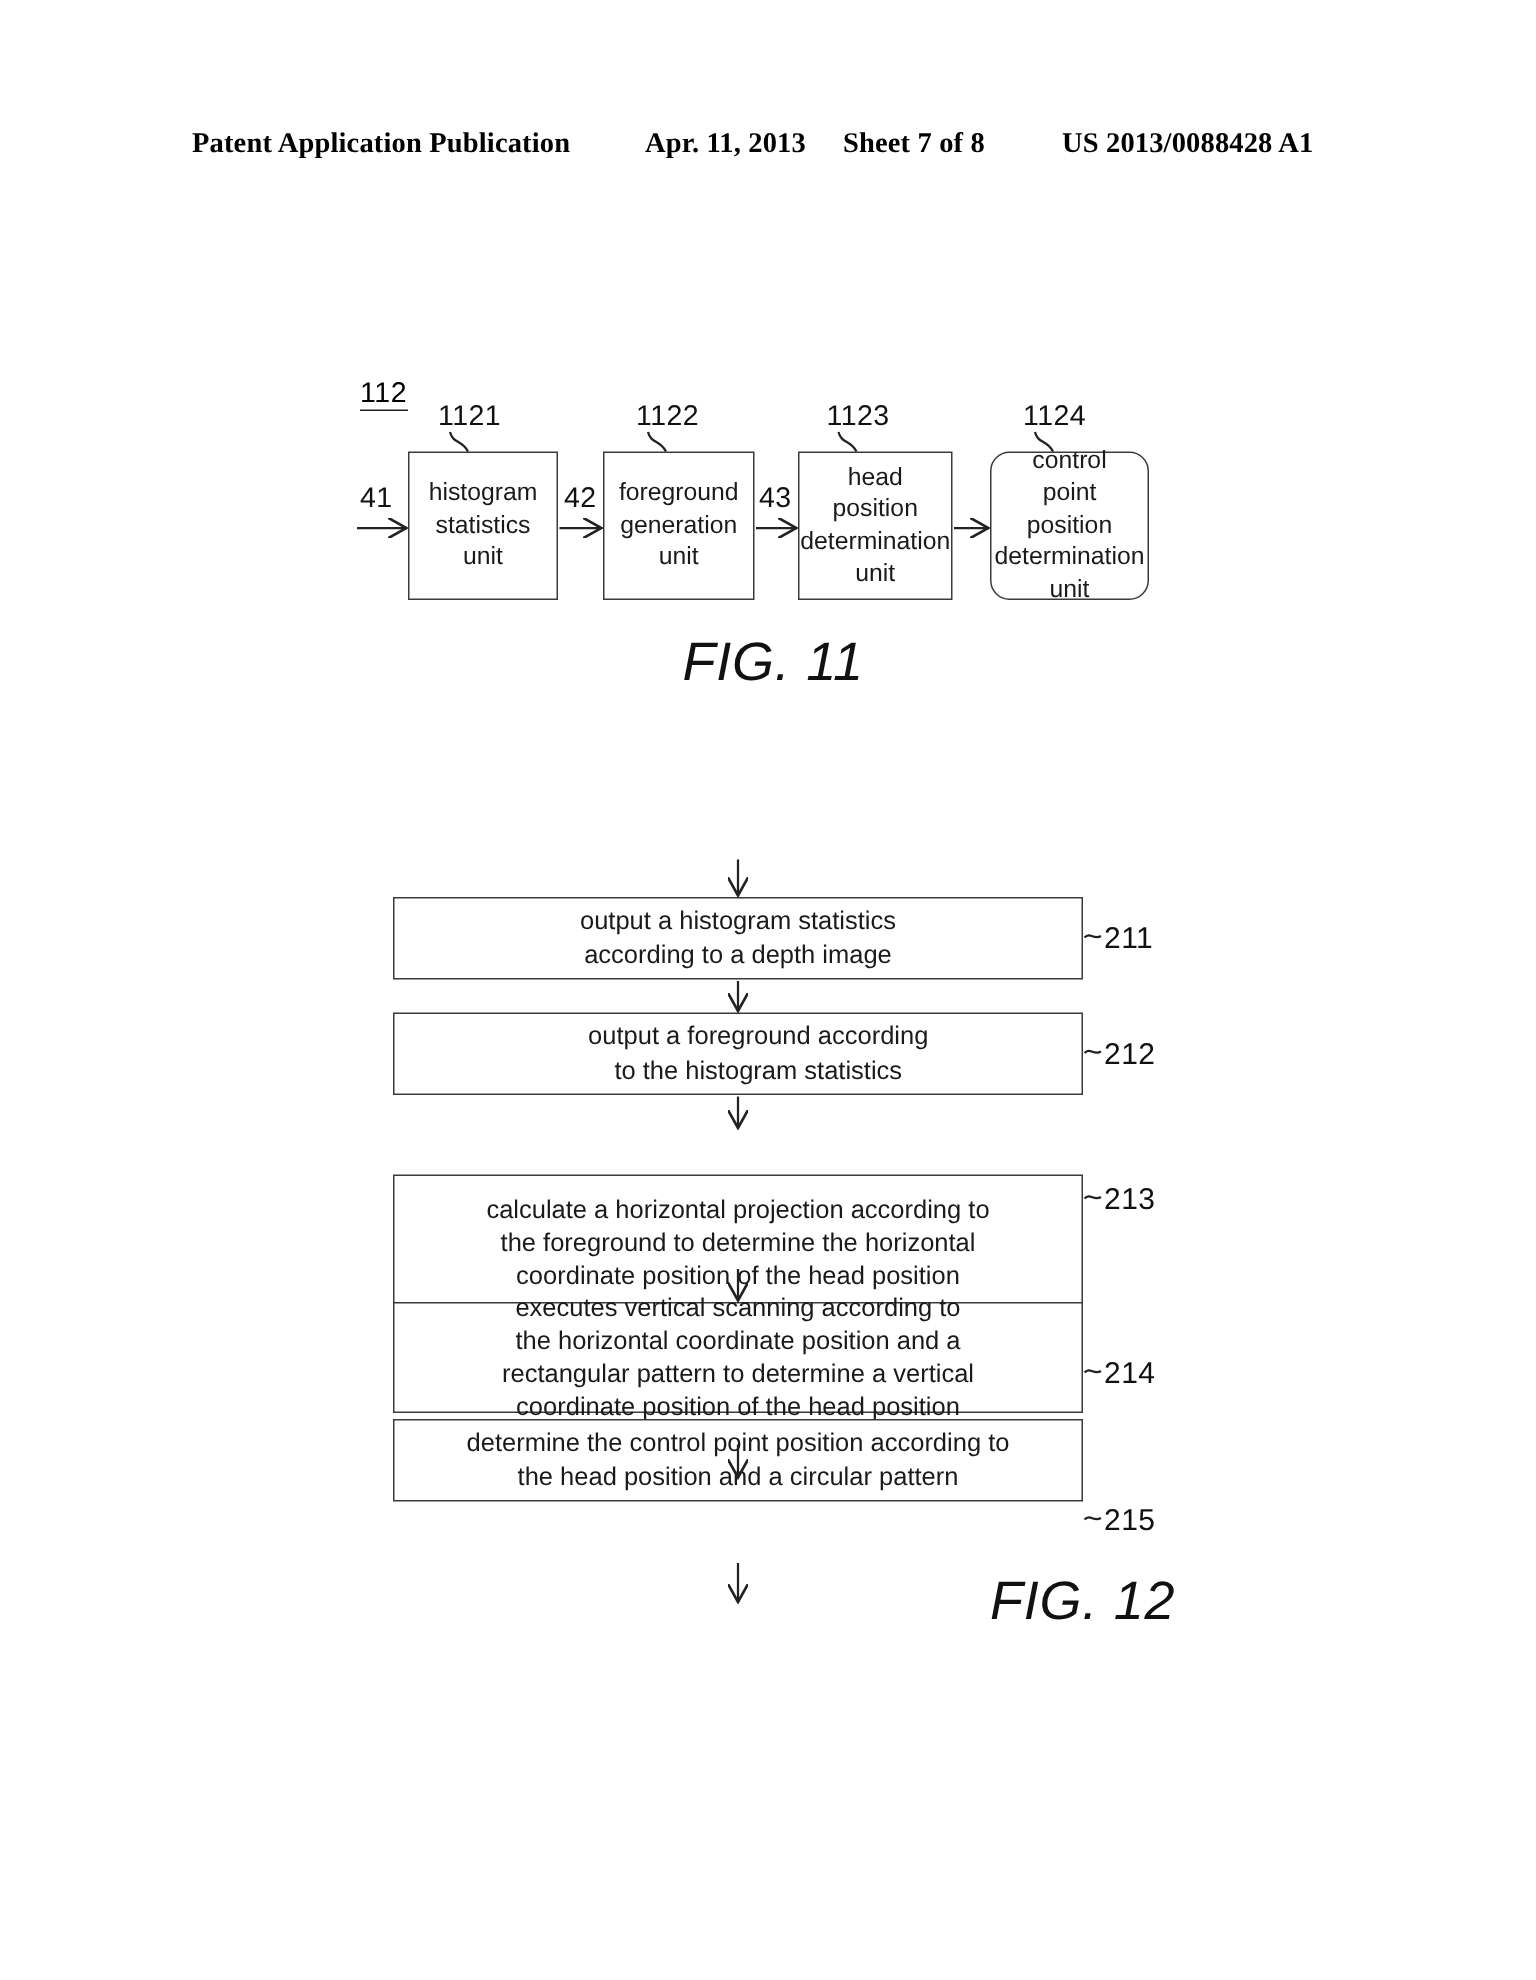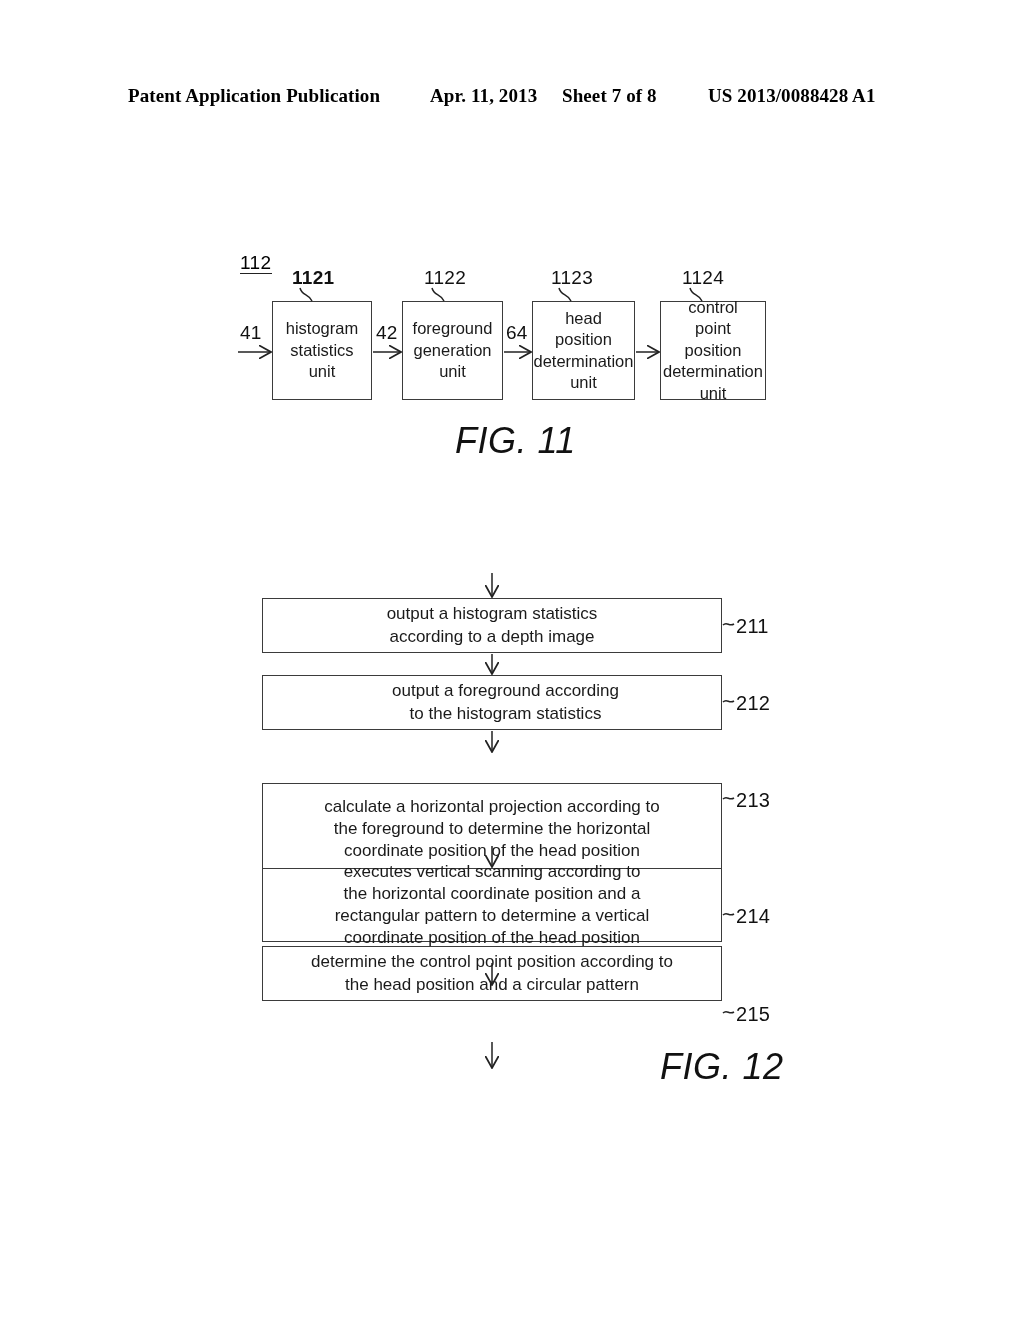--- a/index.html
+++ b/index.html
@@ -145,49 +145,49 @@
 
 <div>
 
   <div id="fig11-group-label">112</div>
 
   <div class="fig-box fig11-box" style="left:272px; top:301px; width:100px; height:99px;">
     <span class="box-text">histogram
 statistics
 unit</span>
   </div>
-  <div class="ref-num fig11-callout" style="left:292px; top:267px;font-weight:bold;">1121</div>
+  <div class="ref-num fig11-callout" style="left:292px; top:267px;">1121</div>
 
   <div class="fig-box fig11-box" style="left:402px; top:301px; width:101px; height:99px;">
     <span class="box-text">foreground
 generation
 unit</span>
   </div>
   <div class="ref-num fig11-callout" style="left:424px; top:267px;">1122</div>
 
   <div class="fig-box fig11-box" style="left:532px; top:301px; width:103px; height:99px;">
     <span class="box-text">head
 position
 determination
 unit</span>
   </div>
   <div class="ref-num fig11-callout" style="left:551px; top:267px;">1123</div>
 
-  <div class="fig-box fig11-box" style="left:660px; top:301px; width:106px; height:99px;">
+  <div class="fig-box fig11-box" style="left:660px; top:301px; width:106px; height:99px;border-radius:13px;">
     <span class="box-text">control
 point
 position
 determination
 unit</span>
   </div>
   <div class="ref-num fig11-callout" style="left:682px; top:267px;">1124</div>
 
   <div class="ref-num fig11-signal" style="left:240px; top:322px;">41</div>
   <div class="ref-num fig11-signal" style="left:376px; top:322px;">42</div>
-  <div class="ref-num fig11-signal" style="left:506px; top:322px;">64</div>
+  <div class="ref-num fig11-signal" style="left:506px; top:322px;">43</div>
 
   <div class="fig-caption" style="left:455px; top:420px;">FIG. 11</div>
 </div>
 
 <div>
 
   <div class="fig-box fc-box" style="top:598px; height:55px;">
     <span class="box-text">output a histogram statistics
 according to a depth image</span>
   </div>

